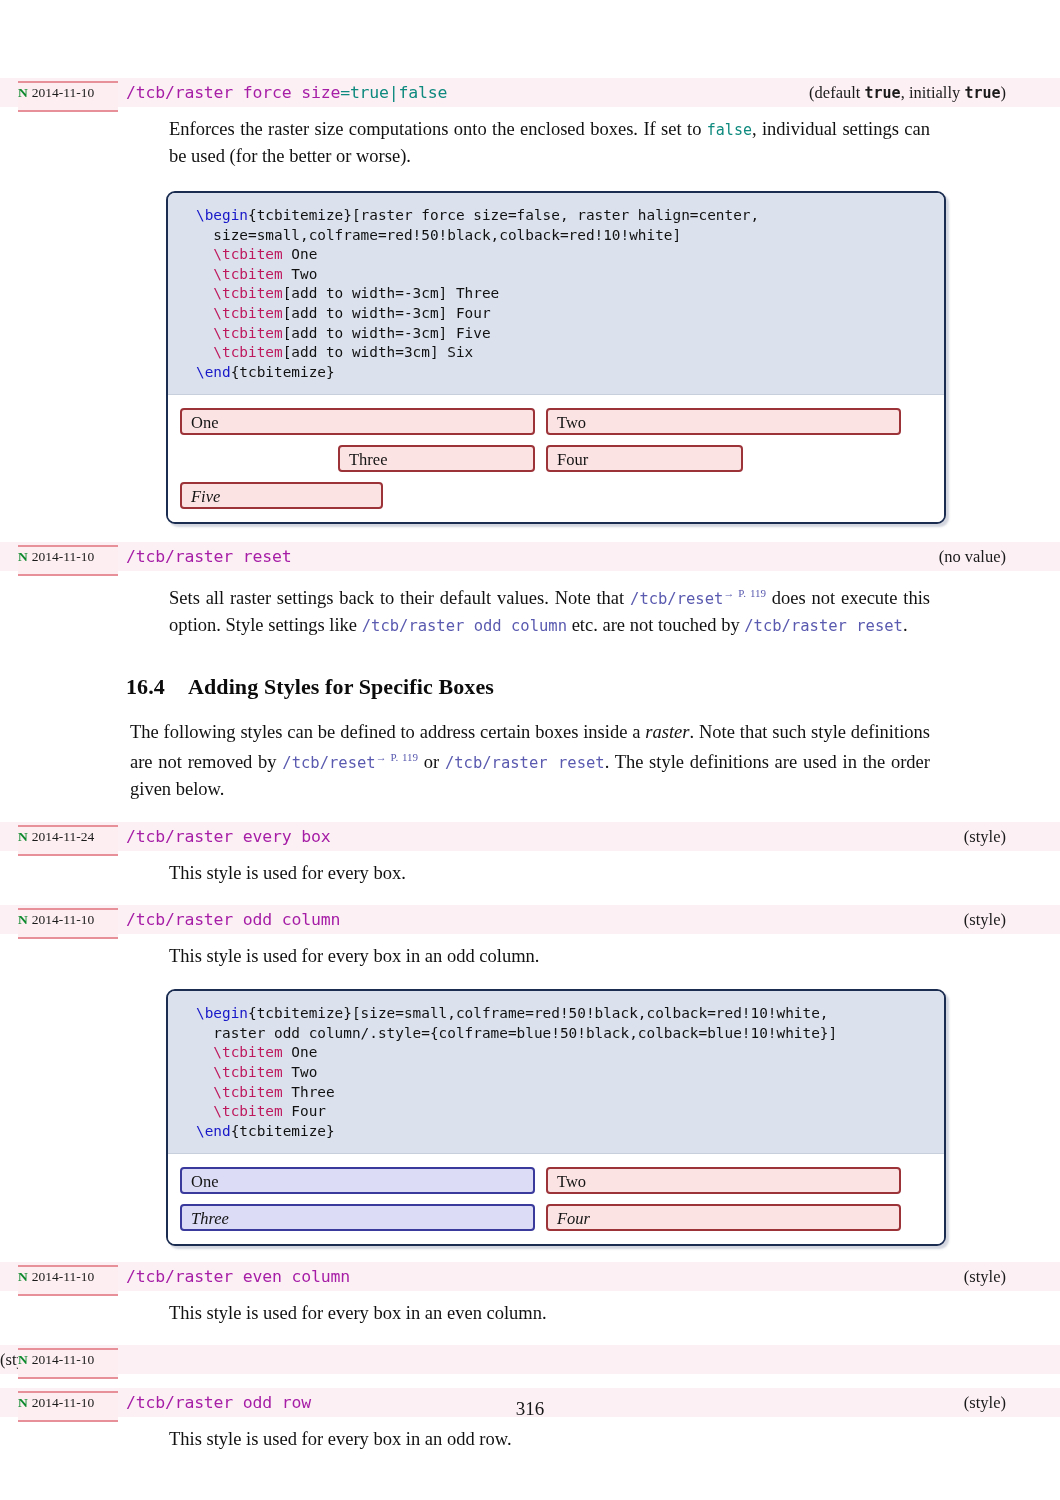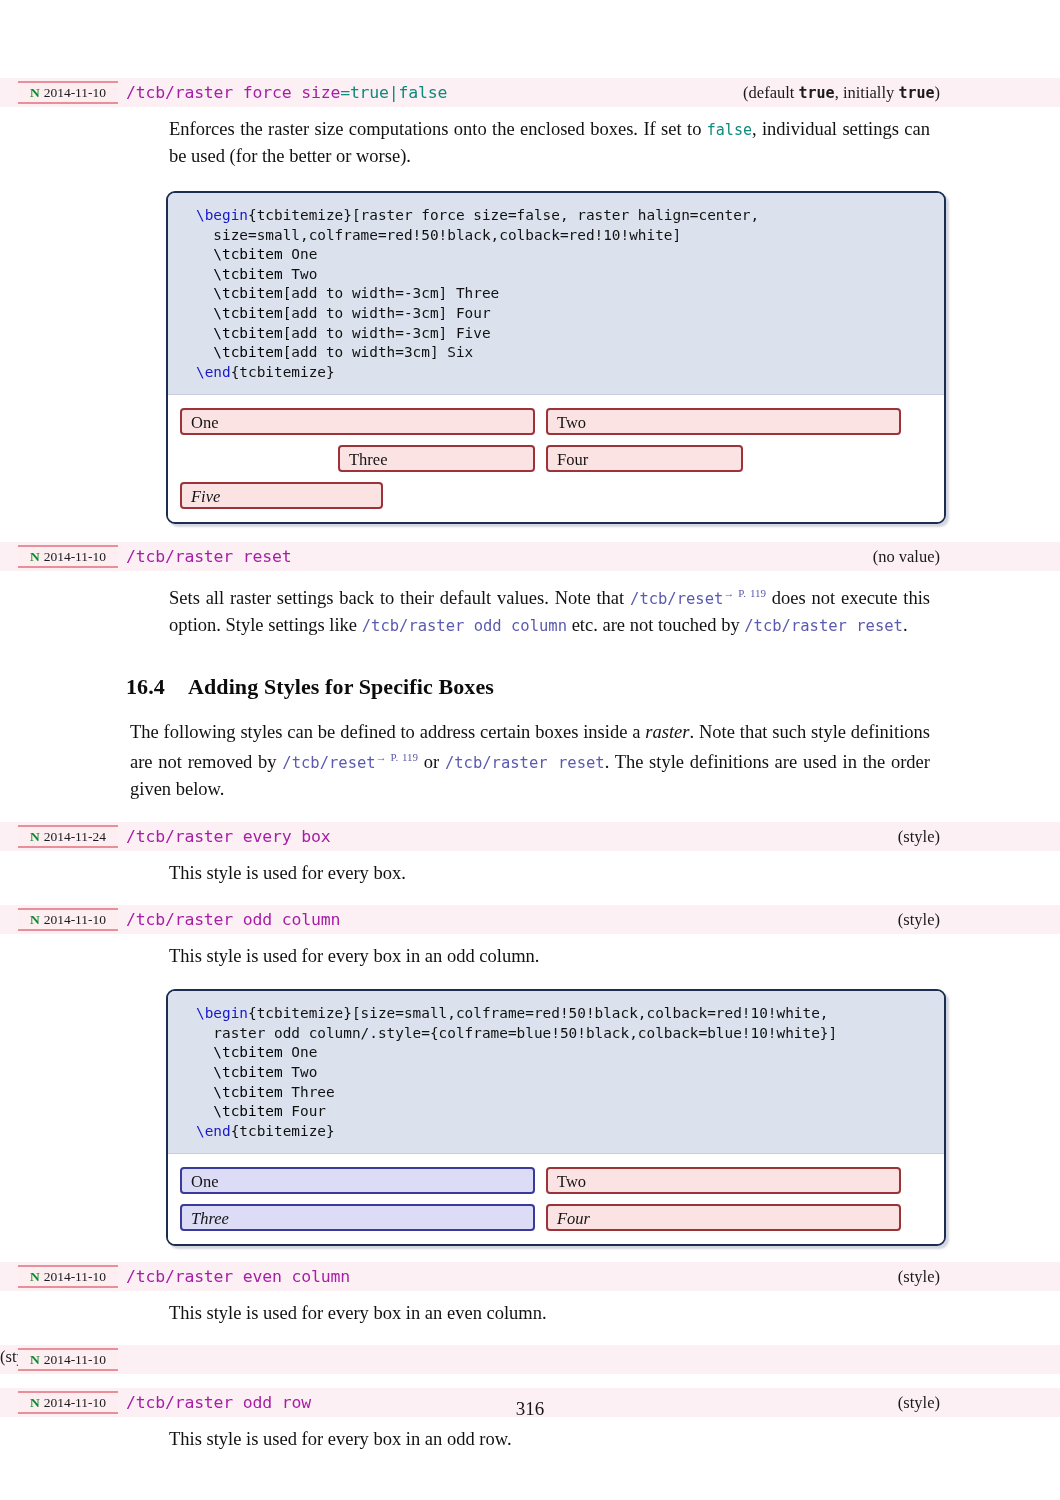--- a/index.html
+++ b/index.html
@@ -35,44 +35,43 @@
     flex: 1 1 auto;
     padding-left: 126px;
     font-family: "DejaVu Sans Mono", "Liberation Mono", monospace;
     font-size: 16.5px;
     letter-spacing: -0.2px;
     white-space: nowrap;
     line-height: 29px;
   }
   .opt-row .opt-right {
     flex: 0 0 auto;
-    padding-right: 120px;
+    padding-right: 54px;
     font-family: "Liberation Serif", "DejaVu Serif", serif;
     font-size: 16.5px;
-    line-height: 23px;
+    line-height: 29px;
     color: #1a1a1a;
   }
   .oname { color: #a61ea6; }
   .oval  { color: #0f8a7e; }
   .mono-tt   { font-family: "DejaVu Sans Mono","Liberation Mono",monospace; font-size: 15px; }
   .tt-bold   { font-family: "DejaVu Sans Mono","Liberation Mono",monospace; font-weight: bold; font-size: 15px; }
   .teal { color: #0f8a7e; }
 
   
   .date-badge {
     position: absolute;
     left: 18px;
     top: 3px;
     width: 100px;
-    height: 23px;
+    height: 31px;
     background: #fdeef1;
     border-top: 2px solid #e8909a;
     border-bottom: 2px solid #e8909a;
     box-sizing: border-box;
-    text-align: center;
     white-space: nowrap;
   }
   .date-badge .n {
     color: #0e8a2e;
     font-family: "Liberation Serif","DejaVu Serif",serif;
     font-weight: bold;
     font-size: 13.5px;
     line-height: 19px;
   }
   .date-badge .d {
@@ -134,21 +133,21 @@
     line-height: 19.6px;
     color: #111;
     white-space: pre;
     border-bottom: 1px solid #c7cfdd;
   }
   .example .render {
     background: #ffffff;
     padding: 13px 12px 13px 12px;
   }
   .kw-blue  { color: #1818c8; }
-  .kw-red   { color: #000000; }
+  .kw-red   { color: #be185d; }
 
   
   .rrow {
     display: flex;
     margin-bottom: 10px;
     height: 27px;
   }
   .rrow:last-child { margin-bottom: 0; font-style: italic; }
   .rbox {
     box-sizing: border-box;

